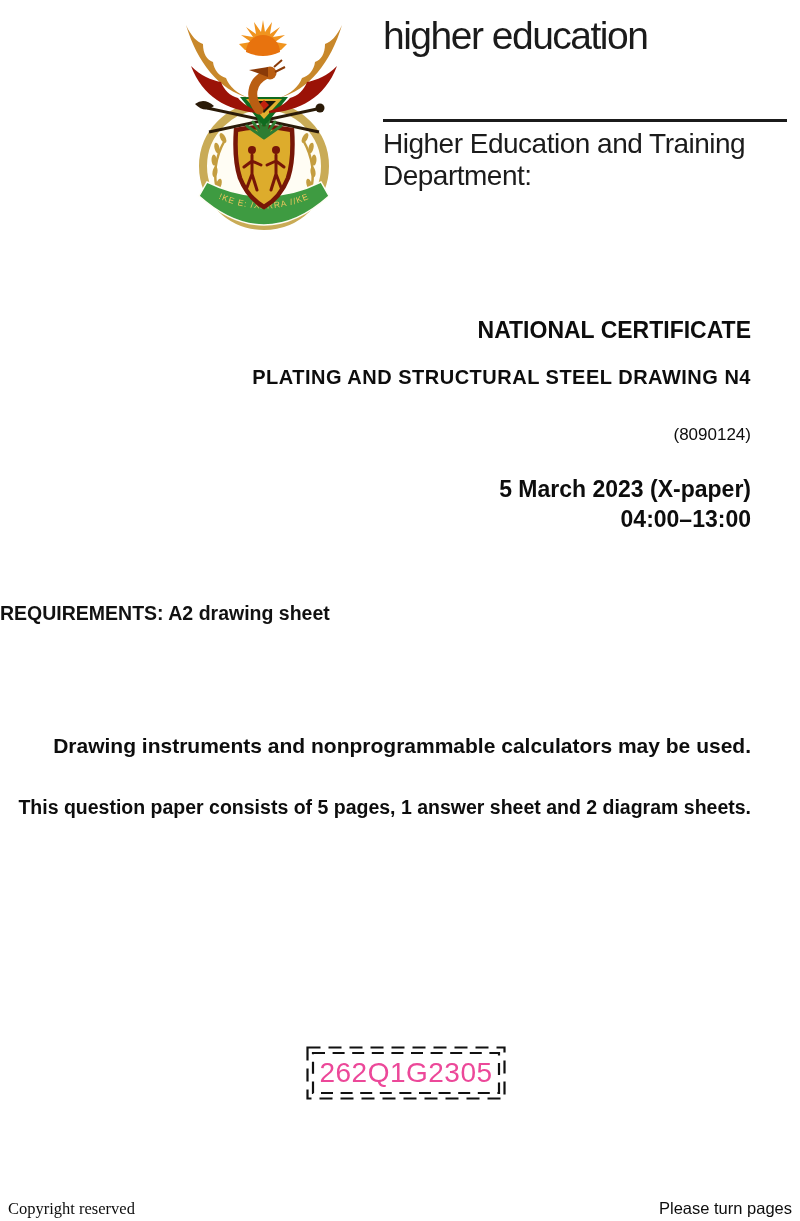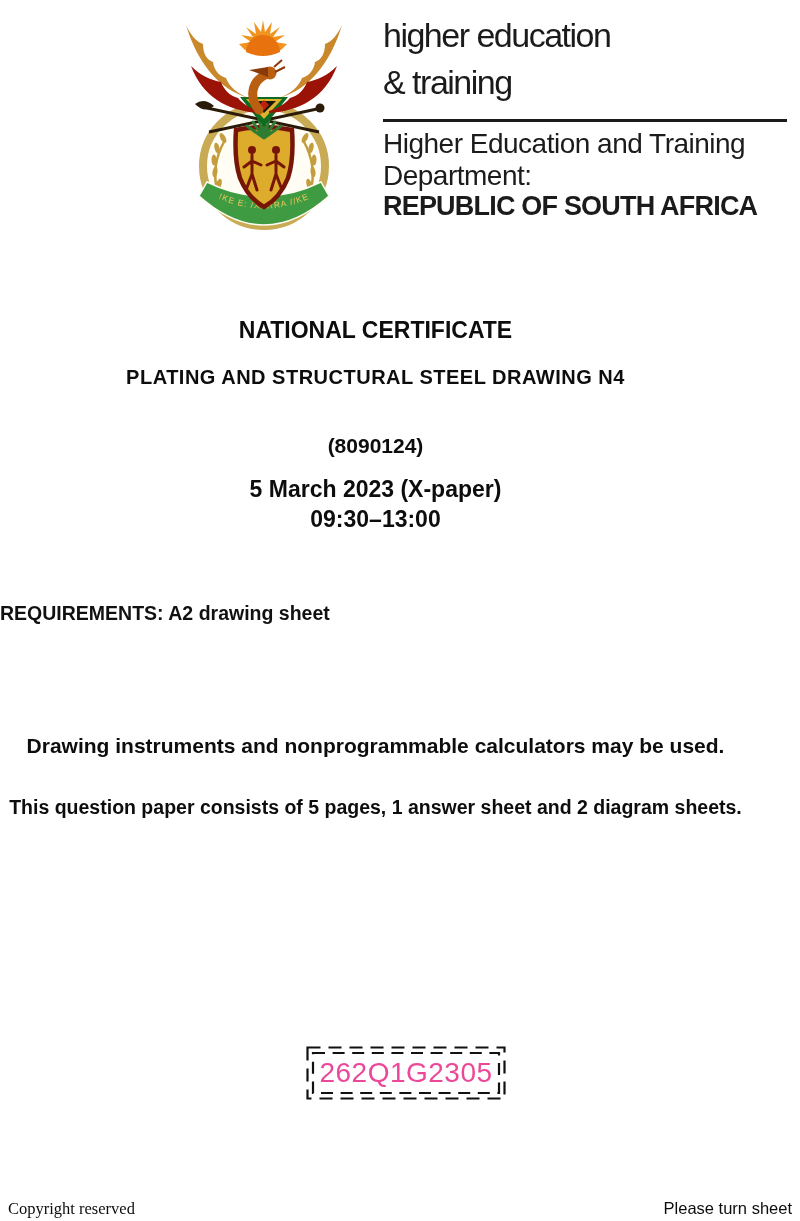--- a/index.html
+++ b/index.html
@@ -7,36 +7,36 @@
   body {
     width:800px; height:1221px; position:relative; overflow:hidden;
     font-family:"Liberation Sans", sans-serif; color:#111;
   }
   .abs { position:absolute; }
 
   
   .emblem { left:183px; top:14px; width:165px; height:216px; }
   .wordmark {
     left:383px; top:12px; width:410px;
-    font-size:34px; line-height:47px; font-weight:400;
+    font-size:39px; line-height:47px; font-weight:400;
     letter-spacing:-1.5px; color:#1b1b1b; white-space:nowrap;
   }
   .logo-rule { left:383px; top:119px; width:404px; height:3px; background:#1b1b1b; }
   .dept {
     left:383px; top:128px; width:410px;
     font-size:28px; line-height:31.5px; color:#1b1b1b; white-space:nowrap;
     letter-spacing:-0.5px;
   }
   .dept .republic { font-weight:700; font-size:27px; letter-spacing:-0.8px; }
 
   
-  .center-line { left:0; width:751px; text-align:center; white-space:nowrap; color:#0d0d0d; }
+  .center-line { left:0; width:751px; text-align:right; white-space:nowrap; color:#0d0d0d; }
   .t-cert    { top:317px; font-size:23px; font-weight:700; }
   .t-subject { top:366px; font-size:20px; font-weight:700; letter-spacing:0.5px; }
-  .t-code    { top:434px; font-size:21px; font-weight:700; }
+  .t-code    { top:425px; font-size:17px; font-weight:400; }
   .t-date    { top:476px; font-size:23px; font-weight:700; }
   .t-time    { top:506px; font-size:23px; font-weight:700; }
 
   
   .req   { left:0; top:602px; font-size:19.5px; font-weight:700; white-space:nowrap; }
   .note1 { top:734px; font-size:21px; font-weight:700; }
   .note2 { top:796px; font-size:19.5px; font-weight:700; }
 
   
   .code-box { left:306px; top:1046px; width:200px; height:54px; }
@@ -118,41 +118,39 @@
   </g>
 
   <g>
     <polygon points="56,30 68,28 58,21 70,23 63,13 73,20 71,8 78,18 80,6 82,18 89,8 87,20 97,13 90,23 102,21 92,28 104,30 98,36 80,40 62,36" fill="#F0941F"></polygon>
     <path d="M 63 38 A 17 17 0 0 1 97 38 Q 80 46 63 38 Z" fill="#E8730E"></path>
   </g>
 </svg>
 
 <div class="abs wordmark">
   <div>higher education</div>
-  <div>&amp; training</div>
 </div>
 <div class="abs logo-rule"></div>
 <div class="abs dept">
   <div>Higher Education and Training</div>
   <div>Department:</div>
-  <div class="republic">REPUBLIC OF SOUTH AFRICA</div>
 </div>
 
 <div class="abs center-line t-cert">NATIONAL CERTIFICATE</div>
 <div class="abs center-line t-subject">PLATING AND STRUCTURAL STEEL DRAWING N4</div>
 <div class="abs center-line t-code">(8090124)</div>
 <div class="abs center-line t-date">5 March 2023 (X-paper)</div>
-<div class="abs center-line t-time">09:30–13:00</div>
+<div class="abs center-line t-time">04:00–13:00</div>
 
 <div class="abs req">REQUIREMENTS: A2 drawing sheet</div>
 <div class="abs center-line note1">Drawing instruments and nonprogrammable calculators may be used.</div>
 <div class="abs center-line note2">This question paper consists of 5 pages, 1 answer sheet and 2 diagram sheets.</div>
 
 <div class="abs code-box">
   <svg width="200" height="54" aria-hidden="true">
     <rect x="1.5" y="1.5" width="197" height="51" fill="none" stroke="#111" stroke-width="2.2" stroke-dasharray="13 8"></rect>
     <rect x="7" y="7" width="186" height="40" fill="none" stroke="#111" stroke-width="2.2" stroke-dasharray="12 7.6"></rect>
   </svg>
   <div class="code-text">262Q1G2305</div>
 </div>
 
 <div class="abs footer-left">Copyright reserved</div>
-<div class="abs footer-right">Please turn sheet</div>
+<div class="abs footer-right">Please turn pages</div>
 
 </body></html>

